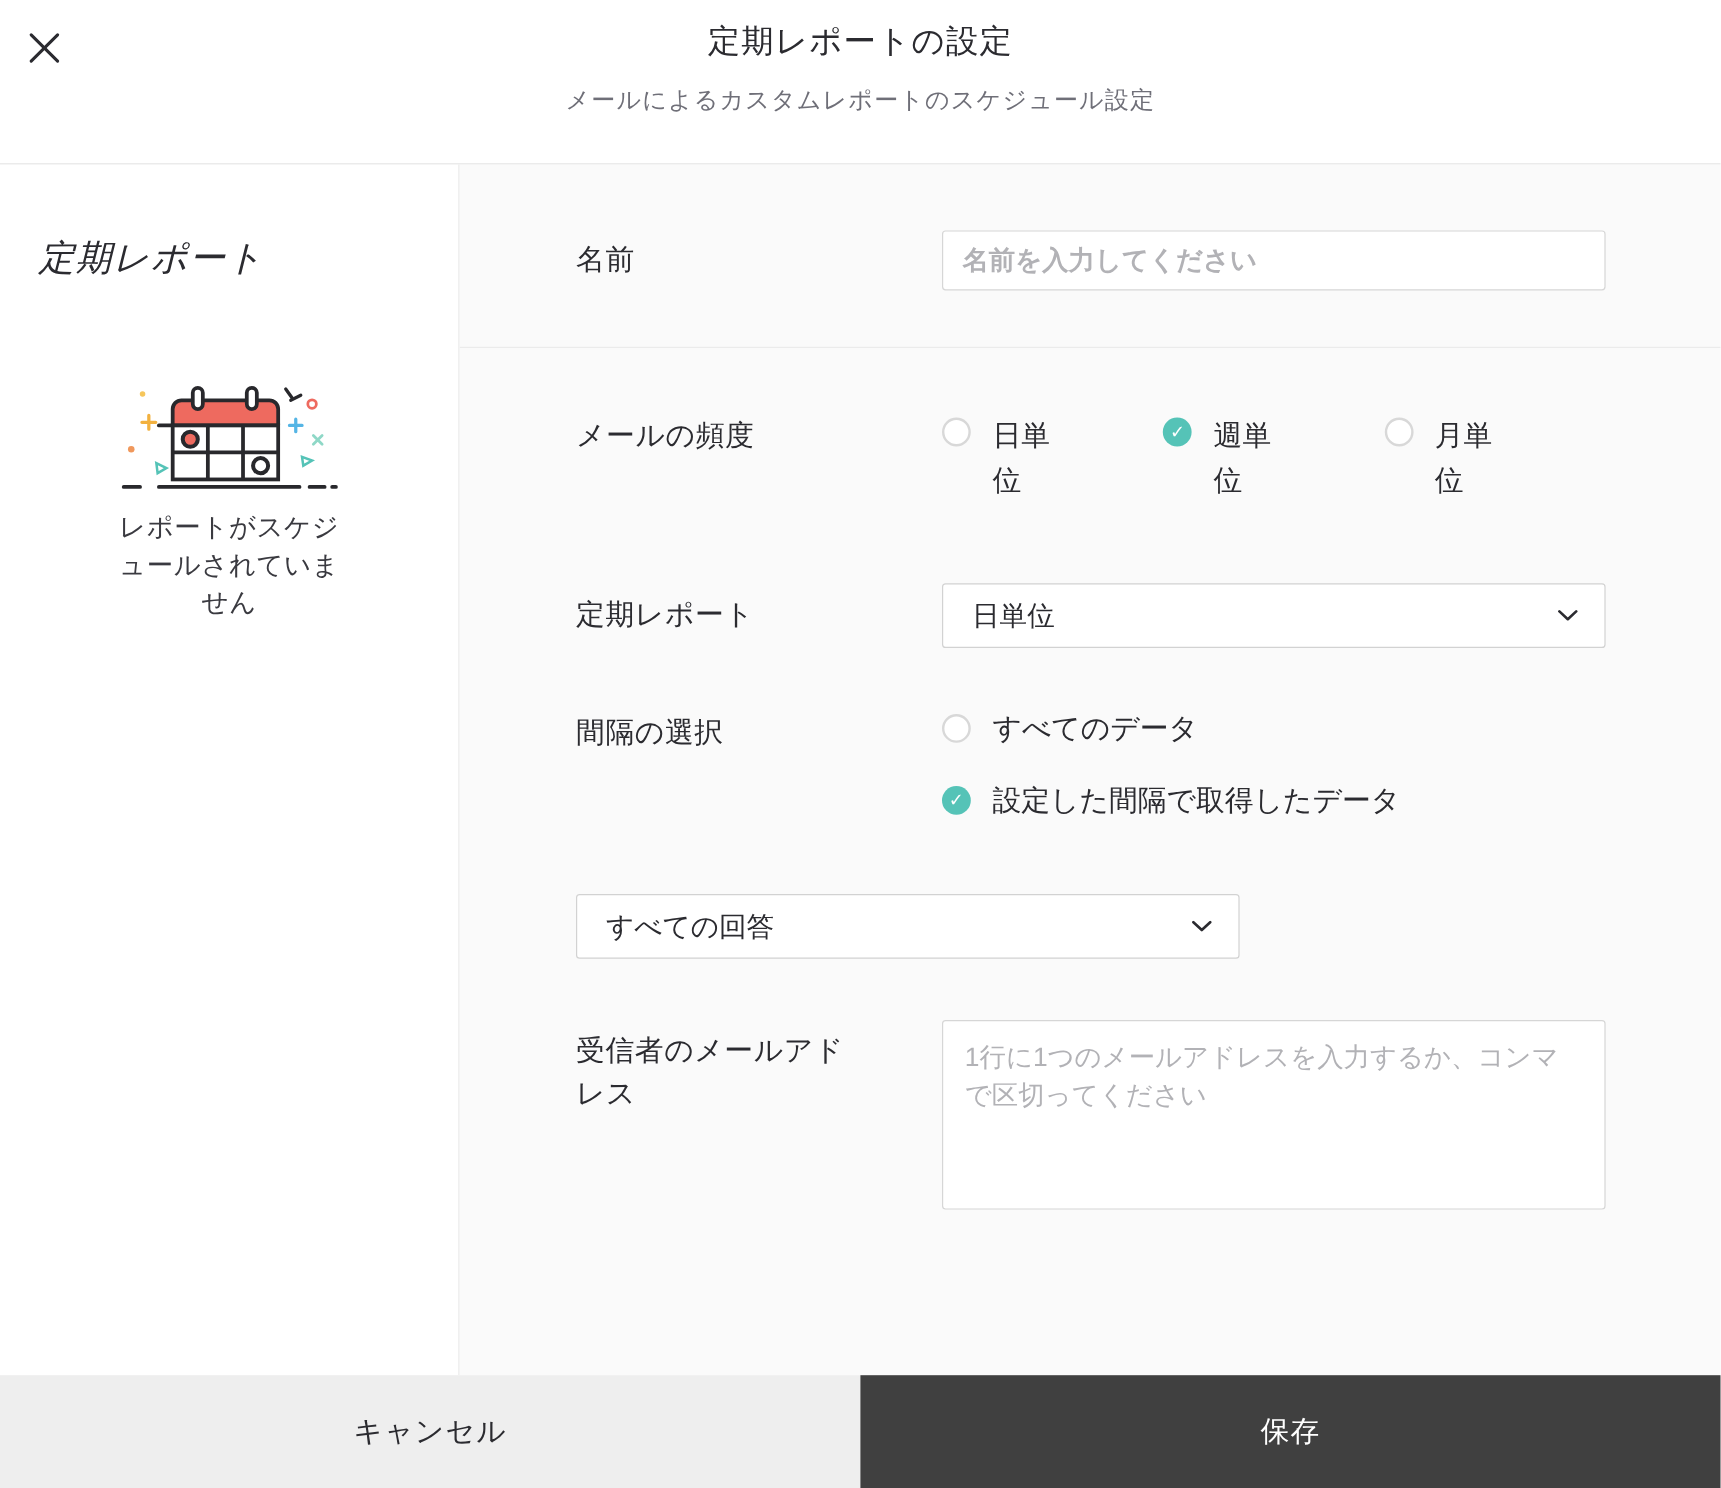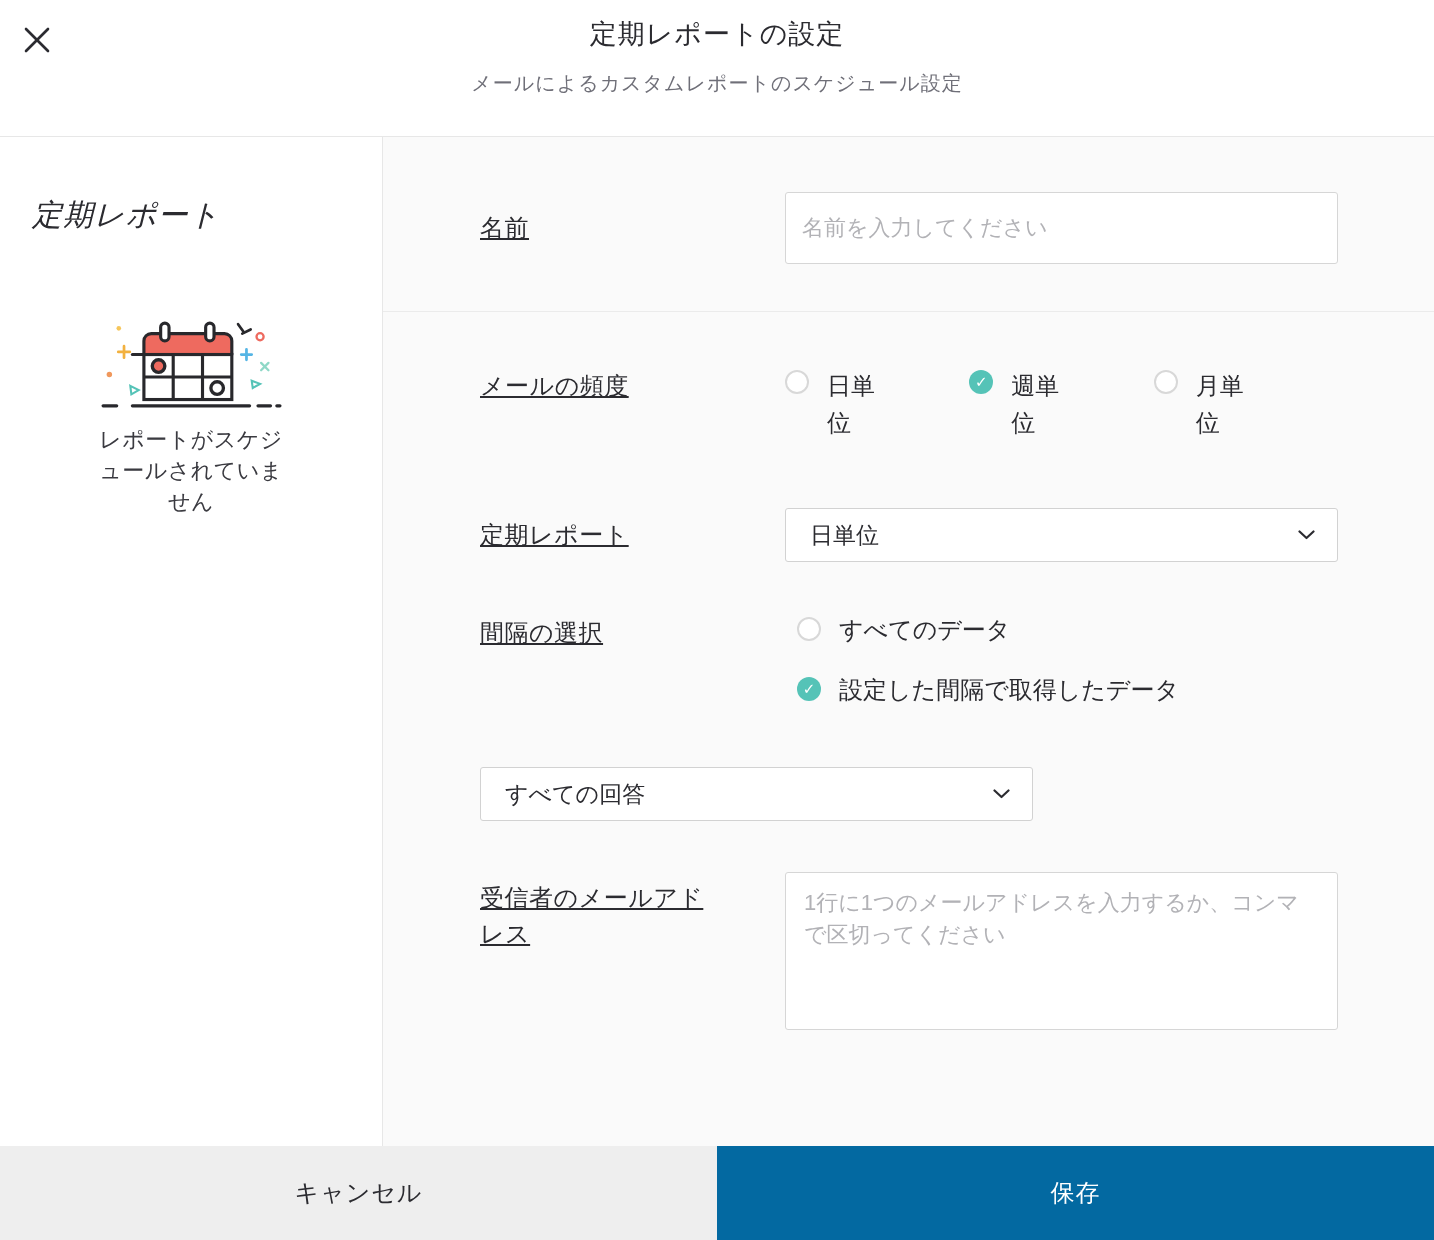--- a/index.html
+++ b/index.html
@@ -20,26 +20,26 @@
 
   .sidebar { width:383px; flex:0 0 383px; background:#ffffff; border-right:1px solid #e7e7e7; }
   .sidebar-title { margin:58px 0 0 32px; font-size:30px; color:#2b2b30; letter-spacing:1px;font-style:italic; }
   .empty-state { margin-top:84px; text-align:center; }
   .empty-illustration { display:block; margin:0 auto; }
   .empty-message { width:190px; margin:14px auto 0; font-size:22px; line-height:31px; color:#3a3a40; letter-spacing:0.5px; }
 
   .main { flex:1 1 auto; background:#fafafa; overflow:hidden; }
   .row { display:flex; padding-left:97px; padding-right:94px; }
   .label-col { width:305px; flex:0 0 305px; font-size:24px; color:#2b2b30; letter-spacing:0.5px; }
-  .label-col .label-text { display:inline-block; max-width:235px; line-height:36px;text-decoration:underline; }
+  .label-col .label-text { display:inline-block; max-width:235px; line-height:36px; }
   .fields { width:553px; flex:0 0 553px; }
 
   .row-name { margin-top:55px; align-items:center; }
-  .text-input { width:553px; height:72px; border:1px solid #d6d6d6; border-radius:3px; background:#fff;
-                font-family:inherit; font-size:22px; color:#2b2b30; padding:0 16px; outline:none; }
+  .text-input { width:553px; height:50px; border:1px solid #d6d6d6; border-radius:3px; background:#fff;
+                font-family:inherit; font-size:22px; color:#2b2b30; padding:0 16px; outline:none;font-weight:bold; }
   .text-input::placeholder { color:#b2b2b6; opacity:1; }
 
   .divider { margin-top:47px; height:1px; background:#ebebeb; }
 
   .row-frequency { margin-top:55px; align-items:flex-start; }
   .row-frequency .label-col { padding-top:1px; }
   .radio-group-h { display:flex; width:553px; }
   .freq-option { display:flex; align-items:flex-start; width:201px; cursor:pointer; }
   .radio { width:24px; height:24px; border-radius:50%; flex:0 0 24px; margin-top:3px; }
   .radio.unchecked { background:#fff; border:2px solid #d8d8d8; }
@@ -50,39 +50,39 @@
 
   .row-report { margin-top:67px; align-items:center; }
   .select-box { width:553px; height:54px; border:1px solid #d2d2d2; border-radius:3px; background:#fff;
                 display:flex; align-items:center; cursor:pointer; padding:0 22px 0 24px; }
   .select-value { flex:1 1 auto; font-size:23px; color:#2b2b30; }
   .chevron { flex:0 0 auto; }
 
   .row-interval { margin-top:53px; align-items:flex-start; }
   .row-interval .label-col { padding-top:0; }
   .radio-group-v { display:flex; flex-direction:column; width:553px; }
-  .int-option { display:flex; align-items:flex-start; cursor:pointer;margin-left:12px; }
+  .int-option { display:flex; align-items:flex-start; cursor:pointer; }
   .int-option + .int-option { margin-top:30px; }
   .int-option .opt-label { white-space:nowrap; line-height:30px; }
   .int-option .radio { margin-top:2px; }
 
   .row-filter { margin-top:62px; align-items:center; }
 
   .row-email { margin-top:51px; align-items:flex-start; }
   .row-email .label-col { padding-top:8px; }
   .textarea-input { width:553px; height:158px; border:1px solid #d6d6d6; border-radius:3px; background:#fff;
                     font-family:inherit; font-size:22px; line-height:32px; color:#2b2b30;
                     padding:14px 18px; resize:none; outline:none; }
   .textarea-input::placeholder { color:#b2b2b6; opacity:1; }
 
   
   .footer { height:94px; flex:0 0 94px; display:flex; }
   .footer button { font-family:inherit; font-size:24px; border:none; cursor:pointer; letter-spacing:1px; }
   .btn-cancel { width:717px; background:#eeeeee; color:#2b2b30; }
-  .btn-save { width:717px; background:#0369a1; color:#ffffff; }
+  .btn-save { width:717px; background:#404040; color:#ffffff; }
 </style>
 </head>
 <body>
 
 <div class="modal">
 
   <div class="header">
     <button class="close-btn" aria-label="close">
       <svg width="30" height="30" viewBox="0 0 30 30">
         <line x1="4" y1="4" x2="26" y2="26" stroke="#2b2b30" stroke-width="2.6" stroke-linecap="round"></line>

